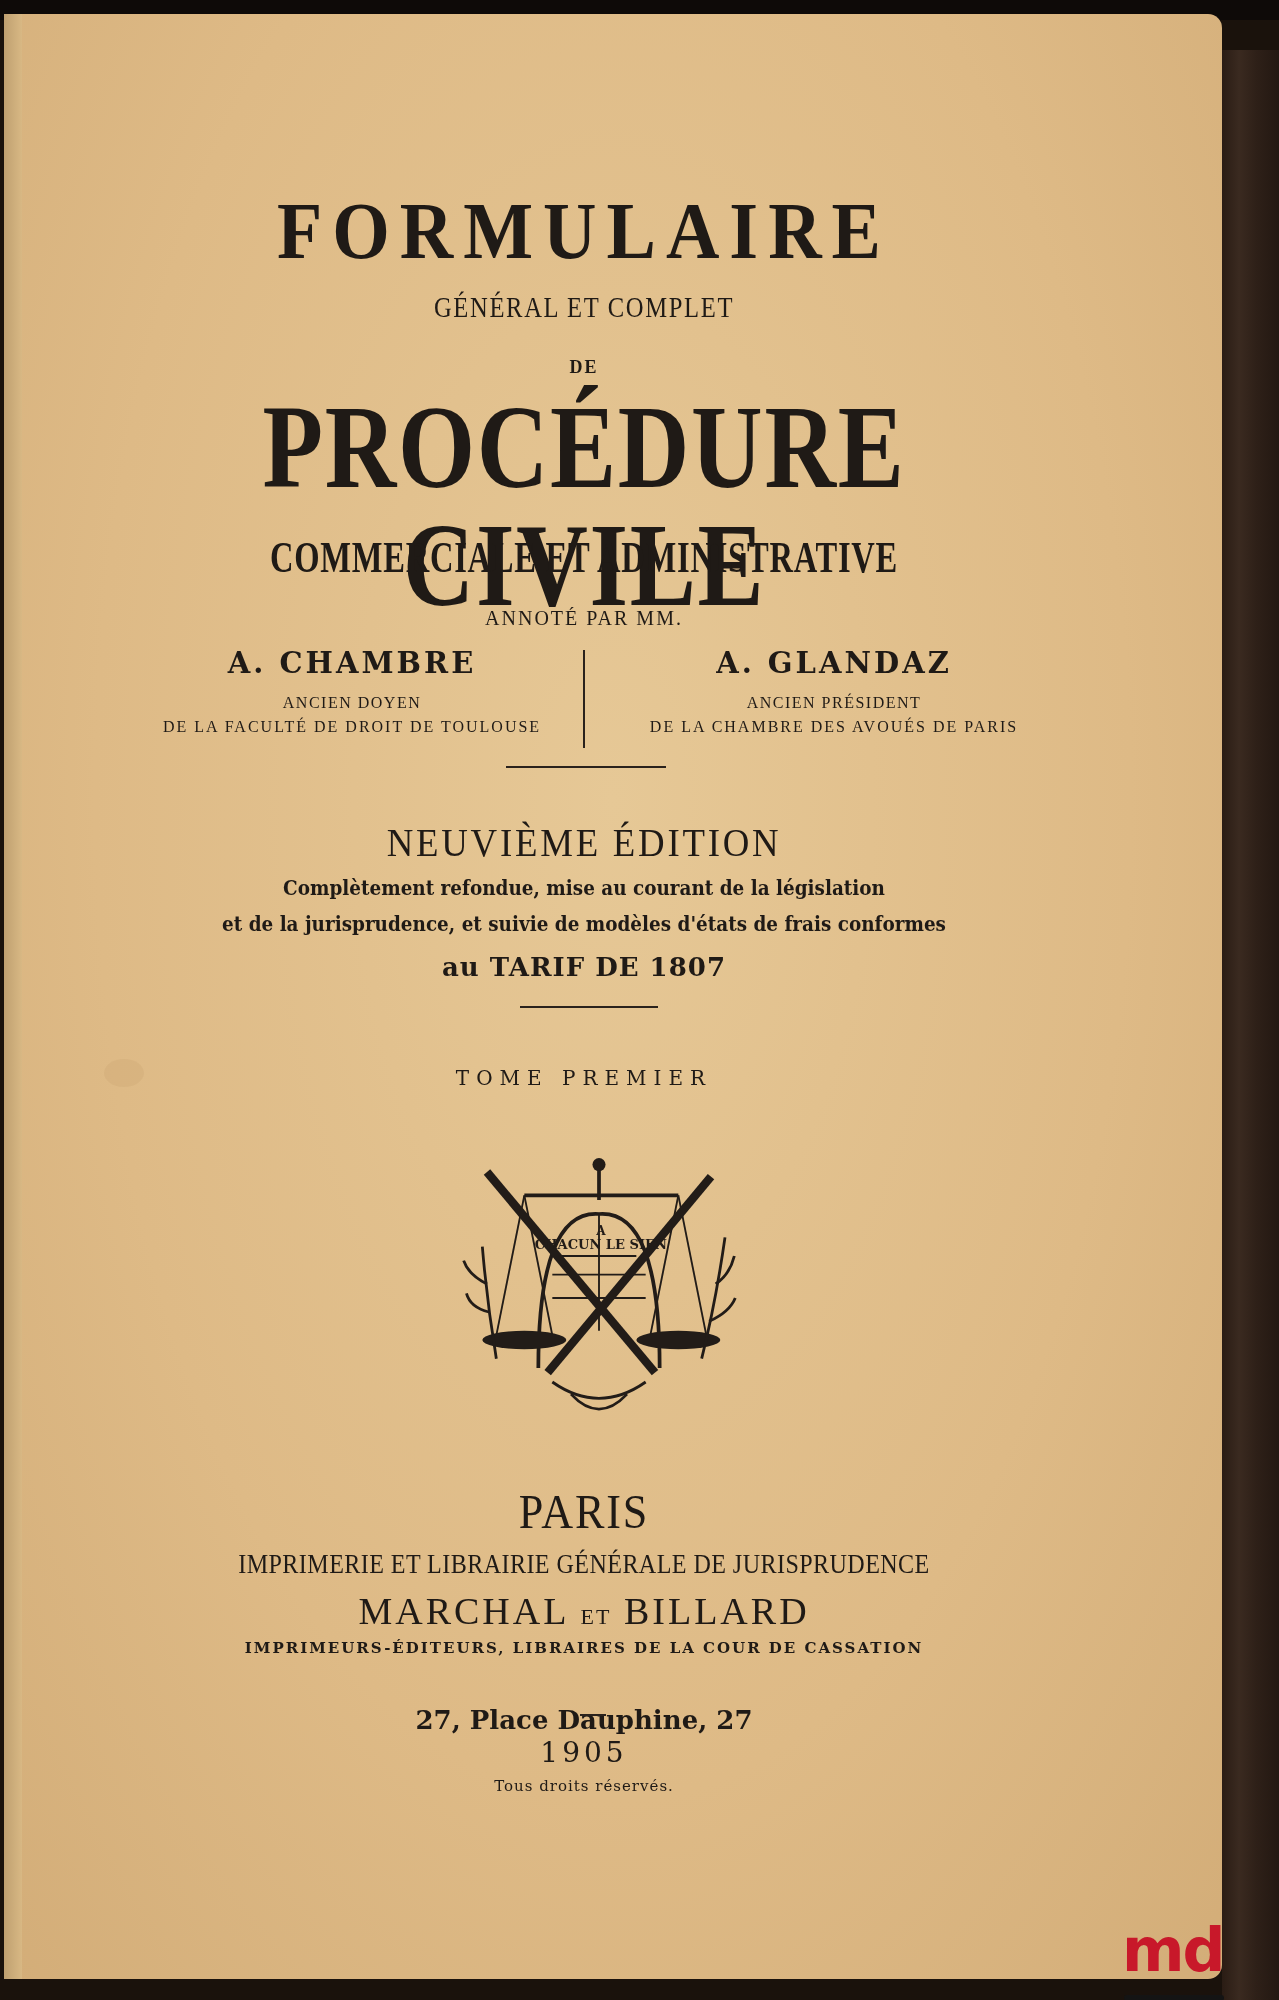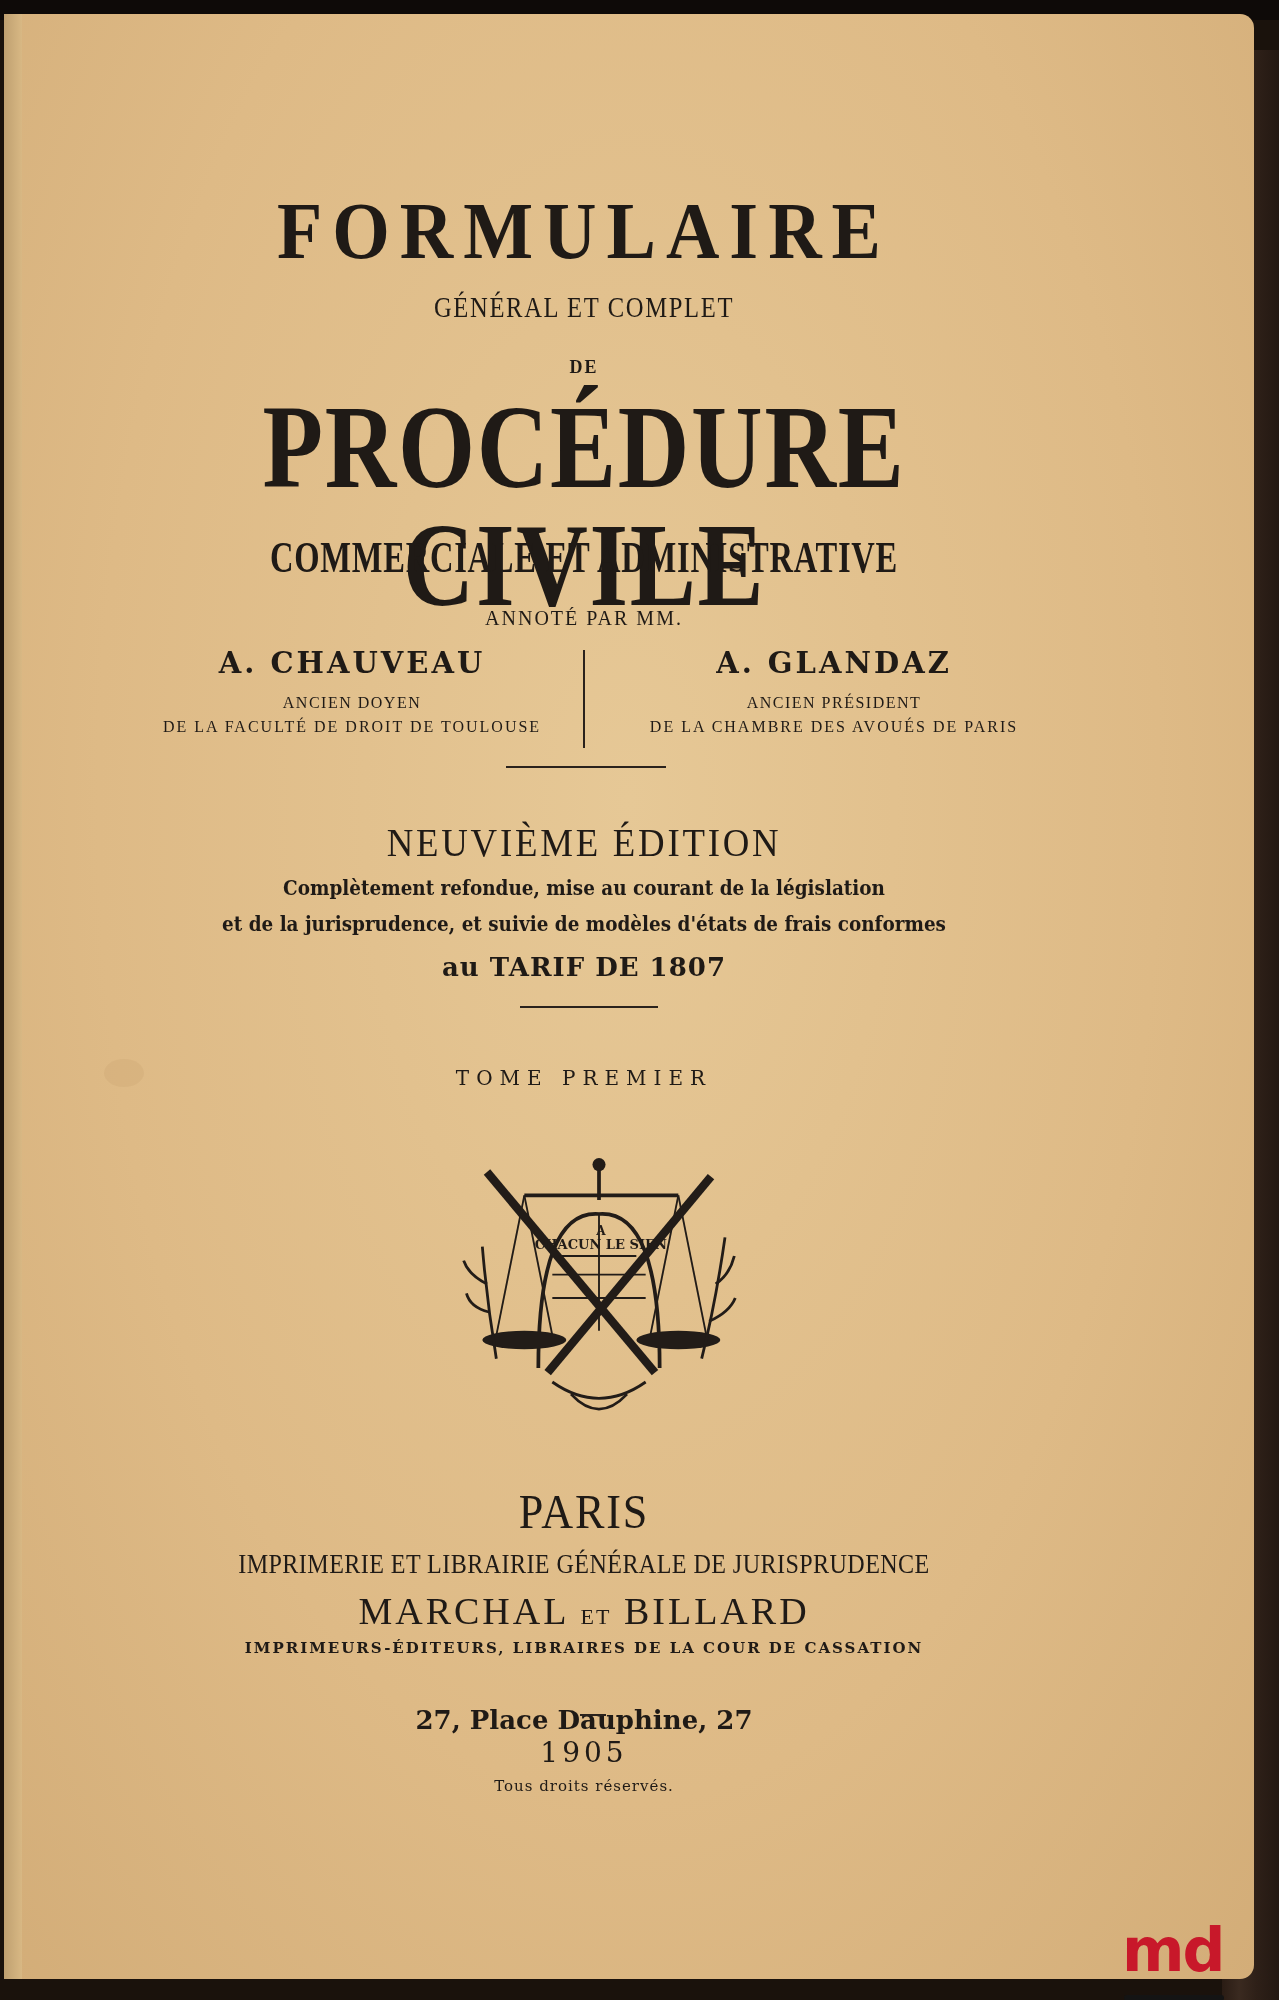--- a/index.html
+++ b/index.html
@@ -11,21 +11,20 @@
   .cover-edge {
     position:absolute; left:1222px; top:50px; width:57px; height:1950px;
     background:linear-gradient(90deg,#2a1c14 0%,#3a2a20 30%,#2e2018 60%,#231812 100%);
   }
   .top-band { position:absolute; left:0; top:0; width:1279px; height:20px; background:#0e0a08; }
   .page {
     position:absolute; left:4px; top:14px; width:1218px; height:1965px;
     background:
       radial-gradient(ellipse at 50% 40%, #e6c896 0%, #deba86 60%, #d3ad78 100%);
     border-radius:0 14px 14px 0;
-    padding-left:32px;
   }
   .gutter {
     position:absolute; left:0; top:0; width:18px; height:100%;
     background:linear-gradient(90deg,#bfa070 0%,#d8b884 100%);
   }
   .page .spot { position:absolute; width:40px; height:28px; border-radius:50%; background:rgba(190,150,100,0.18); }
   .ink { color:#1f1a16; position:absolute; left:0; width:1160px; text-align:center; }
   .t-formulaire { top:175px; font-family:"Liberation Serif", serif; font-weight:bold; font-size:74px; letter-spacing:10px; transform:scaleY(1.08); }
   .t-general { top:276px; font-family:"Liberation Serif", serif; font-size:30px; letter-spacing:2px; transform:scaleX(0.82); }
   .t-de { top:343px; font-family:"Liberation Serif", serif; font-weight:bold; font-size:18px; letter-spacing:2px; }
@@ -72,21 +71,21 @@
 
   <div class="ink t-formulaire">FORMULAIRE</div>
   <div class="ink t-general">GÉNÉRAL ET COMPLET</div>
   <div class="ink t-de">DE</div>
   <div class="ink t-procedure">PROCÉDURE CIVILE</div>
   <div class="ink t-commerciale">COMMERCIALE ET ADMINISTRATIVE</div>
   <div class="ink t-annote">ANNOTÉ PAR MM.</div>
 
   <div class="authors">
     <div class="author left">
-      <div class="name">A. CHAUVEAU</div>
+      <div class="name">A. CHAMBRE</div>
       <div class="role">ANCIEN DOYEN</div>
       <div class="inst">DE LA FACULTÉ DE DROIT DE TOULOUSE</div>
     </div>
     <div class="vline"></div>
     <div class="author right">
       <div class="name">A. GLANDAZ</div>
       <div class="role">ANCIEN PRÉSIDENT</div>
       <div class="inst">DE LA CHAMBRE DES AVOUÉS DE PARIS</div>
     </div>
   </div>

